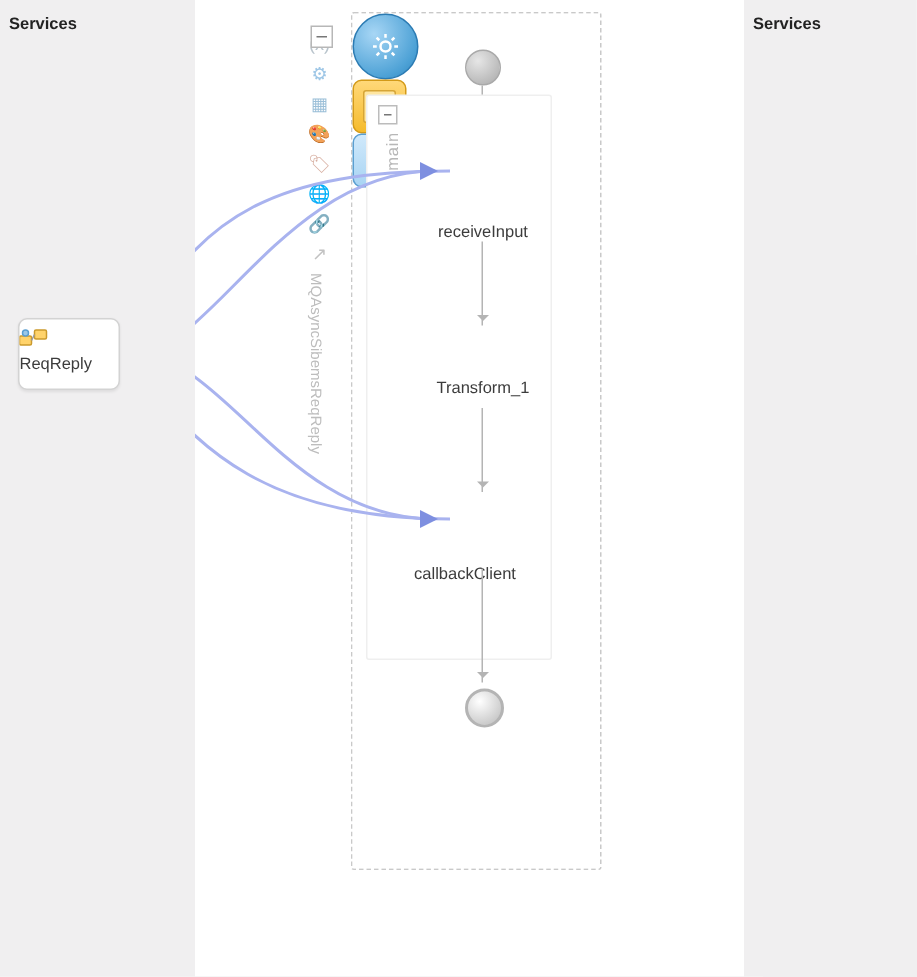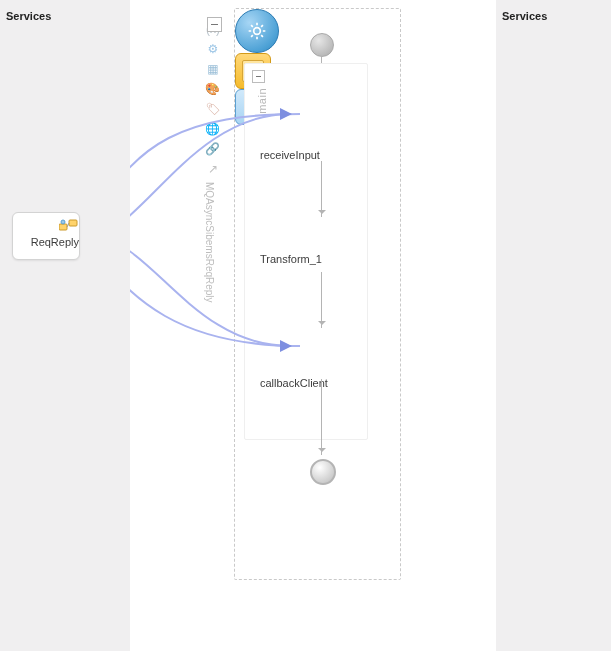--- a/index.html
+++ b/index.html
@@ -26,30 +26,30 @@
 
 .receive{left:66px;top:92px;width:42px;height:42px;border-radius:50%;background:radial-gradient(circle at 32% 30%,#a7d6f5,#4ea2d6 70%,#2d86c0);border:1px solid #2b7bb3;display:flex;align-items:center;justify-content:center}
 .receive svg{width:20px;height:20px}
 
 .transform{left:72px;top:214px;width:34px;height:34px;border-radius:6px;background:linear-gradient(#ffd879,#f5bb2c);border:1px solid #d39a18;display:flex;align-items:center;justify-content:center}
 .tinner{width:20px;height:20px;background:#ffe6a1;border:1px solid #d6a537;border-radius:2px;display:flex;align-items:center;justify-content:center}
 .tinner svg{width:14px;height:14px}
 
 .callback{left:72px;top:326px;width:34px;height:34px;border-radius:6px;background:linear-gradient(#d0e9fb,#a8d4f3);border:1px solid #5a9fd1;display:flex;align-items:center;justify-content:center}
 .callback svg{width:18px;height:18px}
-.lbl{position:absolute;width:124px;text-align:left;color:#3c3c3c}
+.lbl{position:absolute;width:124px;text-align:center;color:#3c3c3c}
 .lbl.r{left:25px;top:140px}
 .lbl.t{left:25px;top:244px}
-.lbl.c{left:25px;top:368px}
+.lbl.c{left:13px;top:368px}
 
 .palette{position:absolute;left:74px;top:20px;width:18px}
 .pal{width:18px;height:18px;margin-bottom:2px;display:flex;align-items:center;justify-content:center;border-radius:3px}
 .palette-label{writing-mode:vertical-rl;color:#bdbdbd;font-size:10px;margin-top:4px}
 
-.partner{position:absolute;left:12px;top:212px;width:66px;height:46px;border:1px solid #d3d3d3;border-radius:6px;background:#fff;box-shadow:0 1px 2px rgba(0,0,0,.08);text-align:right}
+.partner{position:absolute;left:12px;top:212px;width:66px;height:46px;border:1px solid #d3d3d3;border-radius:6px;background:#fff;box-shadow:0 1px 2px rgba(0,0,0,.08);text-align:left}
 .partner .p-icon{margin-top:5px}
 .partner .p-label{margin:2px 0 0;color:#3c3c3c}
 
 svg.flows{position:absolute;left:0;top:0;pointer-events:none}
 </style>
 </head>
 <body>
 
 <div class="page">
 

